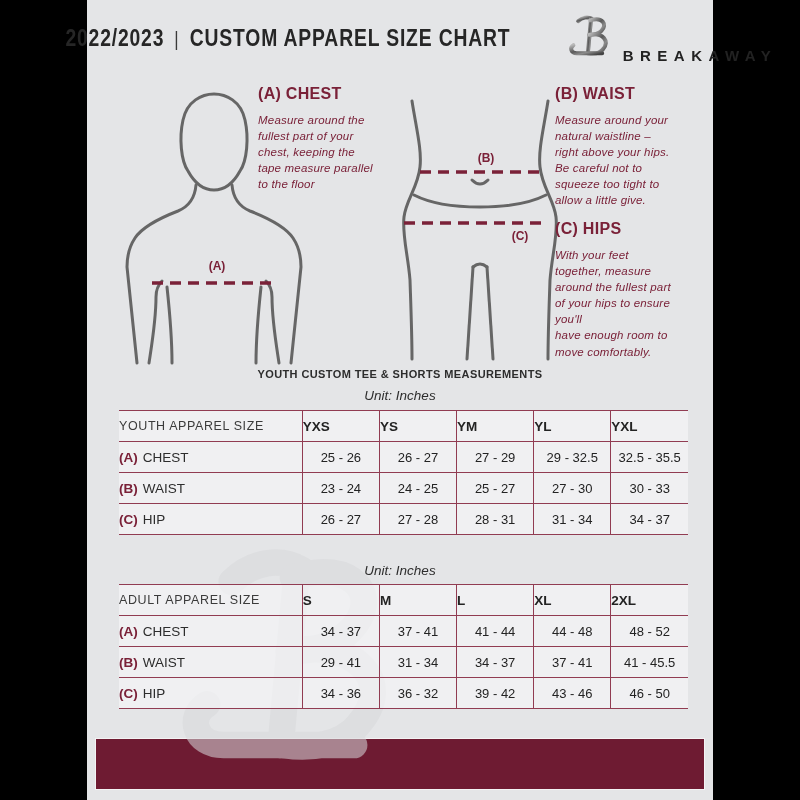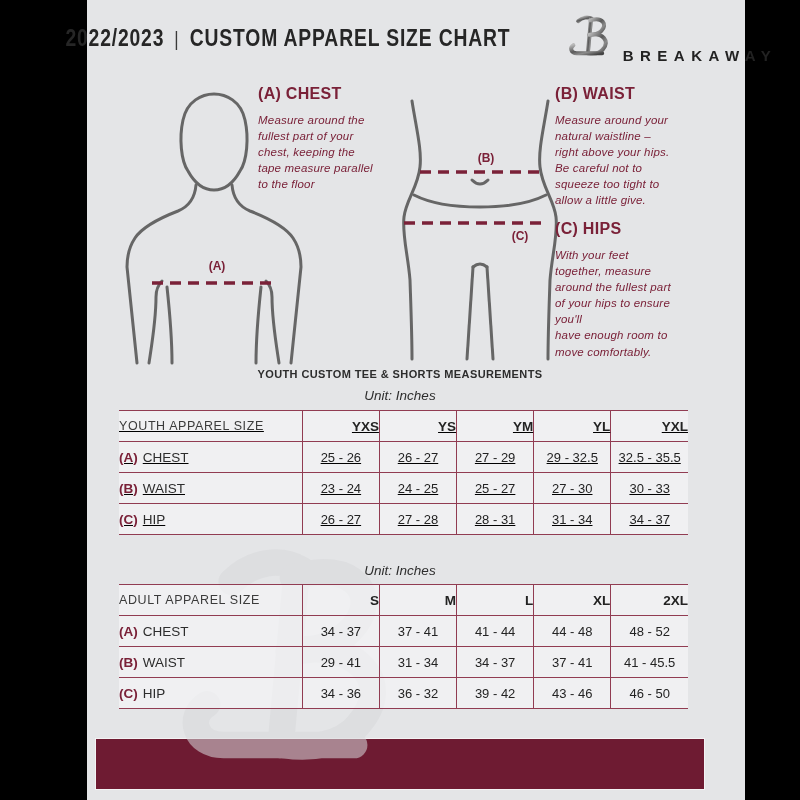--- a/index.html
+++ b/index.html
@@ -4,21 +4,20 @@
 <style>
   html,body{margin:0;padding:0;}
   body{
     width:800px;height:800px;background:#000;overflow:hidden;
     font-family:"Liberation Sans", sans-serif;
     -webkit-font-smoothing:antialiased;
   }
   .poster{
     position:absolute;left:87px;top:0;width:626px;height:800px;
     background:#e4e5e7;
-    padding-left:32px;
   }
   
   .poster-header{
     position:absolute;left:0;top:0;width:626px;height:76px;
     display:flex;align-items:center;justify-content:center;
   }
   .hdr-title{
     display:flex;align-items:baseline;gap:12px;
     font-weight:bold;font-size:23px;color:#262626;
     transform:scaleX(.84);transform-origin:center;
@@ -59,32 +58,32 @@
   .section-unit{
     position:absolute;left:0;width:626px;text-align:center;
     font-size:13.5px;font-style:italic;color:#2d2d2d;
   }
   #youth-title{top:368px;} #youth-unit{top:388px;}
   #adult-title{top:543px;} #adult-unit{top:563px;}
   .size-table{
     position:absolute;left:32px;width:569px;
     border-collapse:collapse;table-layout:fixed;z-index:2;
   }
-  #youth-table{top:410px;text-decoration:underline;} #adult-table{top:584px;}
+  #youth-table{top:410px;} #adult-table{top:584px;}
   .size-table th,.size-table td{
     border:1.5px solid #913c52;height:30px;padding:0;
     background:rgba(250,250,251,.55);
   }
   .size-table tr > *:first-child{border-left:none;}
   .size-table tr > *:last-child{border-right:none;}
   .cell-corner{
     font-size:12.5px;font-weight:normal;color:#3b3b3b;text-align:left;
     padding-left:14px;letter-spacing:.6px;
   }
-  .cell-size{font-size:13.5px;font-weight:bold;color:#232323;text-align:right;}
+  .cell-size{font-size:13.5px;font-weight:bold;color:#232323;text-align:left;}
   .cell-label{
     text-align:left;padding-left:14px;font-size:13.5px;color:#2d2d2d;
   }
   .cell-label .pfx{font-weight:bold;color:#7a2138;margin-right:5px;}
   .cell-val{font-size:13px;color:#232323;text-align:center;font-weight:normal;}
   
   .footer-bar{
     position:absolute;left:9px;top:739px;width:608px;height:50px;
     background:#6e1b32;box-shadow:0 0 0 1px rgba(255,255,255,.55);
   }

